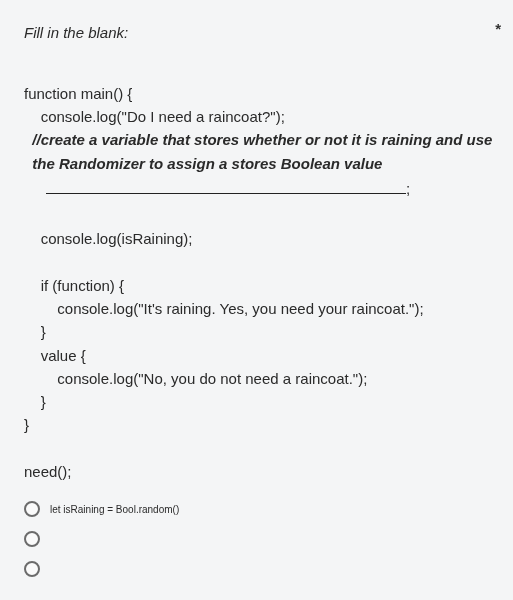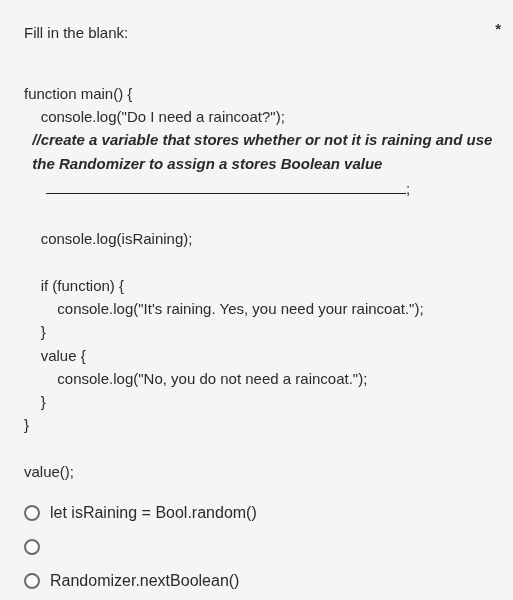--- a/index.html
+++ b/index.html
@@ -13,20 +13,21 @@
     background: #f4f5f6;
     font-family: "Comic Sans MS", "Segoe Script", "Chalkboard", cursive, sans-serif;
     color: #2a2a2a;
     font-size: 15px;
     line-height: 1.5;
     padding: 22px 20px 20px 24px;
     box-sizing: border-box;
   }
   .prompt {
     margin-bottom: 14px;
+    font-style: italic;
   }
   .code-block {
     white-space: pre;
     font-family: "Comic Sans MS", "Segoe Script", cursive, sans-serif;
     font-size: 15px;
     line-height: 1.55;
   }
   .bold {
     font-weight: 700;
     font-style: italic;
@@ -45,21 +46,21 @@
     margin-left: 22px;
   }
   .options {
     margin-top: 18px;
   }
   .option {
     display: flex;
     align-items: center;
     gap: 10px;
     margin: 10px 0 14px 0;
-    font-size: 16px;
+    font-size: 10px;
   }
   .radio {
     width: 16px;
     height: 16px;
     border: 2px solid #6b6b6b;
     border-radius: 50%;
     flex: 0 0 16px;
     box-sizing: border-box;
     background: #fafafa;
   }
@@ -88,29 +89,28 @@
 <span>    console.log(isRaining);</span>
 
 <span>    if (function) {</span>
 <span>        console.log("It's raining. Yes, you need your raincoat.");</span>
 <span>    }</span>
 <span>    value {</span>
 <span>        console.log("No, you do not need a raincoat.");</span>
 <span>    }</span>
 <span>}</span>
 
-<span>value();</span>
+<span>need();</span>
 </div>
 
 <div class="options">
   <div class="option">
     <span class="radio"></span>
     <span>let isRaining = Bool.random()</span>
   </div>
   <div class="option">
     <span class="radio"></span>
   </div>
   <div class="option">
     <span class="radio"></span>
-    <span>Randomizer.nextBoolean()</span>
   </div>
 
 </div>
 
 </body></html>

